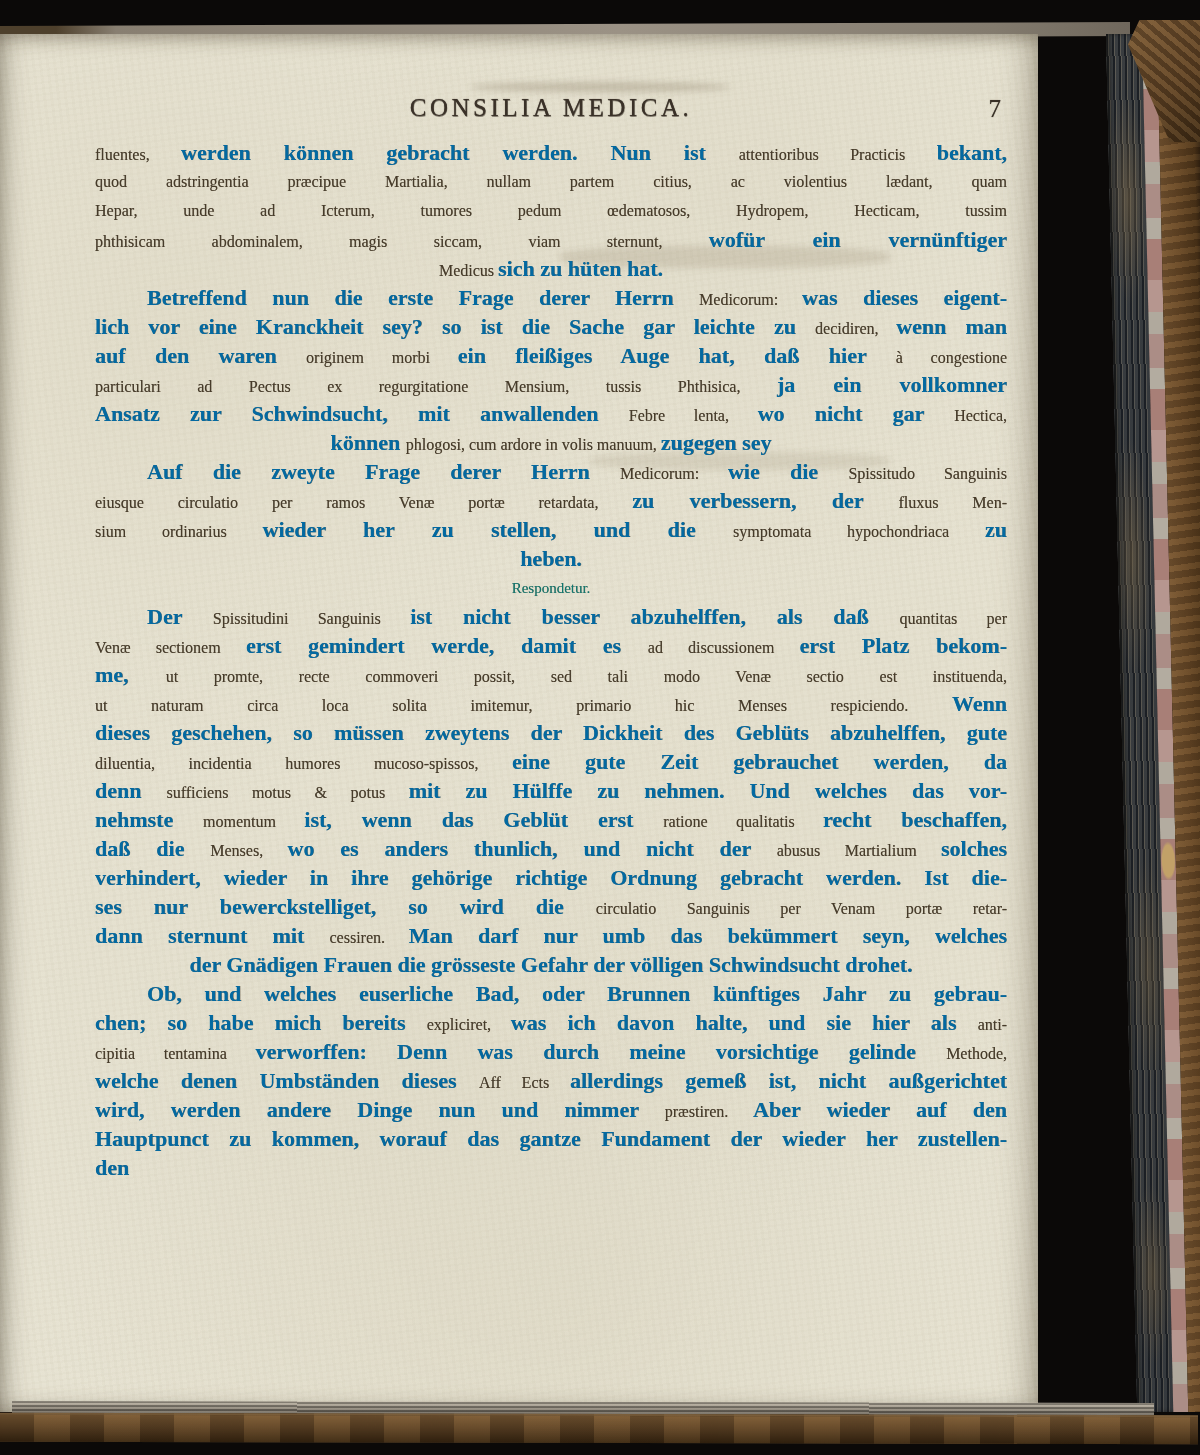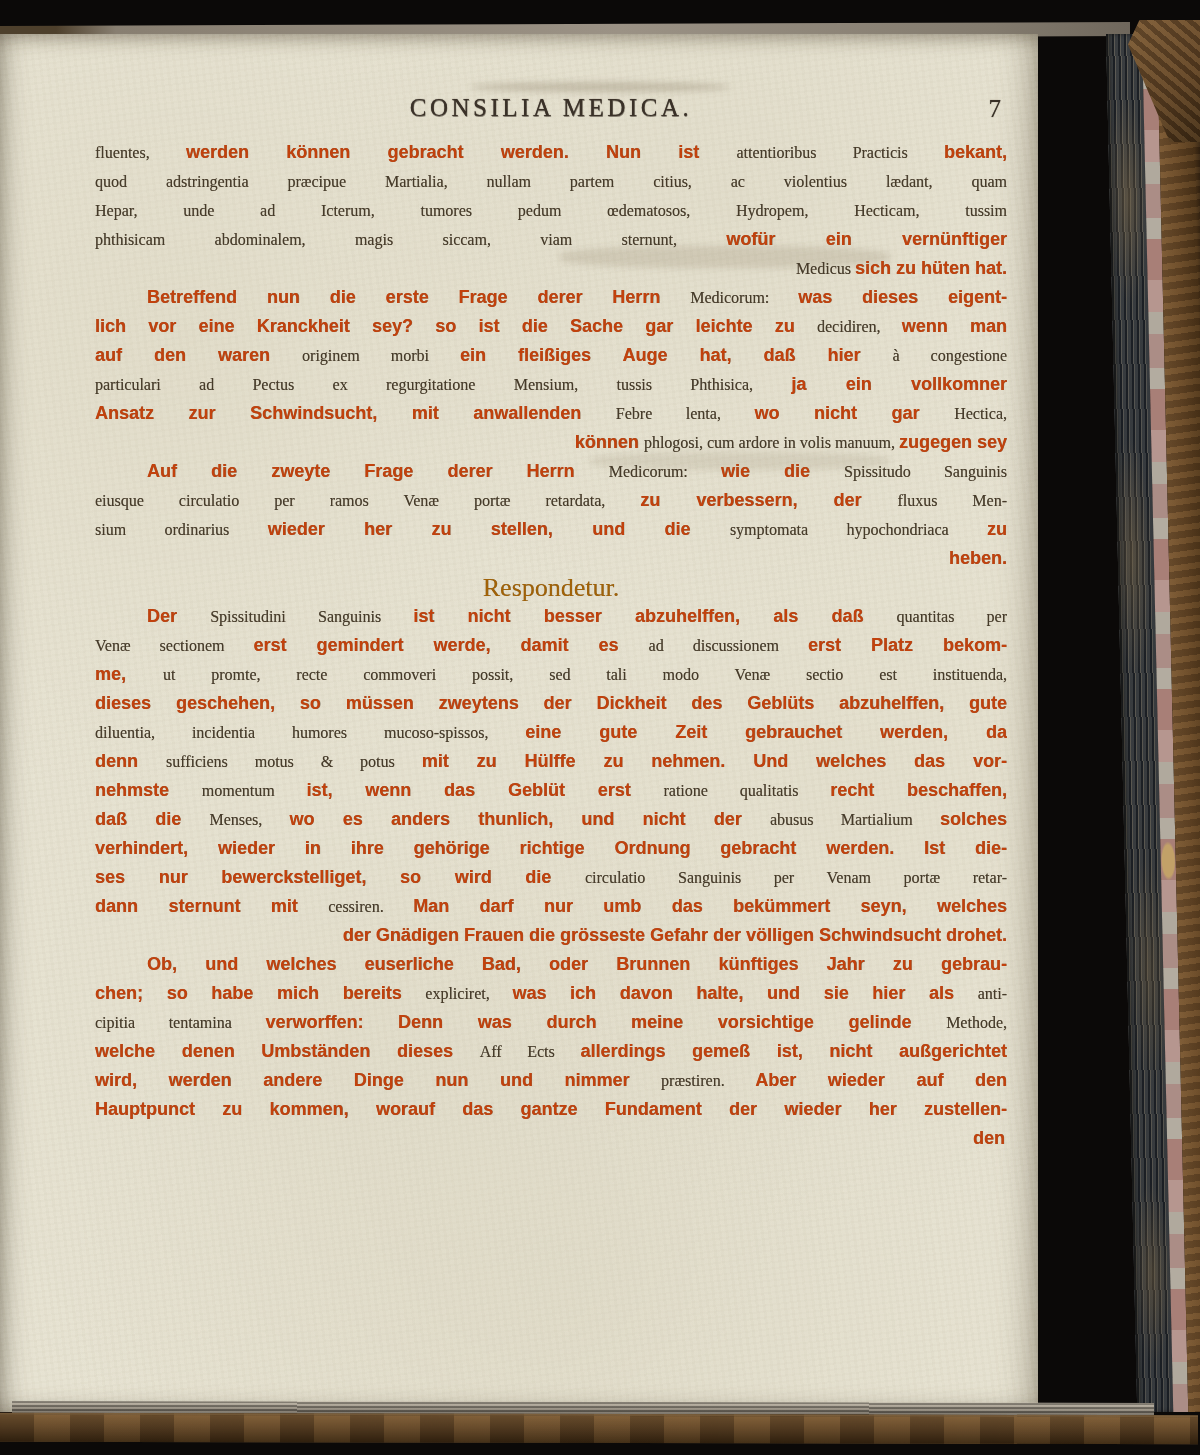--- a/index.html
+++ b/index.html
@@ -38,29 +38,29 @@
   .title{display:block;text-align:center;font-family:"Liberation Serif",serif;
     font-size:25px;letter-spacing:3.5px;color:#3a3128;
     text-shadow:0 0 1px rgba(58,49,40,.75),0.4px 0.5px 0.6px rgba(58,49,40,.5);}
   .pagenum{position:absolute;right:6px;top:1px;font-family:"Liberation Serif",serif;
     font-size:25px;color:#383026;text-shadow:0 0 1px rgba(58,49,40,.7);}
 
   
   #text-block{position:absolute;left:95px;top:104px;width:912px;}
   .line{height:29px;line-height:29px;overflow:hidden;}
   .just{text-align:justify;text-align-last:justify;}
-  .left{text-align:right;}
+  .left{text-align:center;}
   .center{text-align:center;}
-  .cw{text-align:right;padding-right:2px;}
+  .cw{text-align:left;padding-right:2px;}
   .indent{text-indent:52px;}
-  .f{font-family:Liberation Sans, sans-serif;font-weight:700;font-size:18px;color:#c2410c;
+  .f{font-family:Liberation Serif, serif;font-weight:700;font-size:22px;color:#0369a1;
      text-shadow:0.3px 0.4px 0.6px rgba(48,37,20,.55);}
   .a{font-family:"Liberation Serif",serif;font-weight:400;font-size:16px;color:#463b2a;
      text-shadow:0.2px 0.3px 0.5px rgba(62,50,32,.5);}
-  .h1 .a{font-size:26px;color:#a16207;}
+  .h1 .a{font-size:15px;color:#0f766e;}
   .h2 .a{font-size:21px;}
 
   
   .fore-edge{position:absolute;left:1106px;top:34px;width:92px;height:1378px;z-index:3;
     transform:skewX(1.3deg);transform-origin:top left;}
   .pages-strip{position:absolute;left:0;top:0;width:36px;height:100%;
     background:
       radial-gradient(ellipse 26px 140px at 50% 12%,rgba(122,102,70,.5),transparent 75%),
       radial-gradient(ellipse 26px 160px at 40% 38%,rgba(118,98,66,.45),transparent 75%),
       radial-gradient(ellipse 26px 150px at 60% 68%,rgba(110,92,62,.4),transparent 75%),
@@ -125,20 +125,21 @@
         <div class="line just"><span class="f">Ansatz zur Schwindsucht, mit anwallenden </span><span class="a">Febre lenta, </span><span class="f">wo nicht gar </span><span class="a">Hectica,</span></div>
         <div class="line left"><span class="f">können </span><span class="a">phlogosi, cum ardore in volis manuum, </span><span class="f">zugegen sey</span></div>
         <div class="line just indent"><span class="f">Auf die zweyte Frage derer Herrn </span><span class="a">Medicorum: </span><span class="f">wie die </span><span class="a">Spissitudo Sanguinis</span></div>
         <div class="line just"><span class="a">eiusque circulatio per ramos Venæ portæ retardata, </span><span class="f">zu verbessern, der </span><span class="a">fluxus Men-</span></div>
         <div class="line just"><span class="a">sium ordinarius </span><span class="f">wieder her zu stellen, und die </span><span class="a">symptomata hypochondriaca </span><span class="f">zu</span></div>
         <div class="line left"><span class="f">heben.</span></div>
         <div class="line center h1"><span class="a">Respondetur.</span></div>
         <div class="line just indent"><span class="f">Der </span><span class="a">Spissitudini Sanguinis </span><span class="f">ist nicht besser abzuhelffen, als daß </span><span class="a">quantitas per</span></div>
         <div class="line just"><span class="a">Venæ sectionem </span><span class="f">erst gemindert werde, damit es </span><span class="a">ad discussionem </span><span class="f">erst Platz bekom-</span></div>
         <div class="line just"><span class="f">me, </span><span class="a">ut promte, recte commoveri possit, sed tali modo Venæ sectio est instituenda,</span></div>
+        <div class="line just"><span class="a">ut naturam circa loca solita imitemur, primario hic Menses respiciendo. </span><span class="f">Wenn</span></div>
         <div class="line just"><span class="f">dieses geschehen, so müssen zweytens der Dickheit des Geblüts abzuhelffen, gute</span></div>
         <div class="line just"><span class="a">diluentia, incidentia humores mucoso-spissos, </span><span class="f">eine gute Zeit gebrauchet werden, da</span></div>
         <div class="line just"><span class="f">denn </span><span class="a">sufficiens motus &amp; potus </span><span class="f">mit zu Hülffe zu nehmen. Und welches das vor-</span></div>
         <div class="line just"><span class="f">nehmste </span><span class="a">momentum </span><span class="f">ist, wenn das Geblüt erst </span><span class="a">ratione qualitatis </span><span class="f">recht beschaffen,</span></div>
         <div class="line just"><span class="f">daß die </span><span class="a">Menses, </span><span class="f">wo es anders thunlich, und nicht der </span><span class="a">abusus Martialium </span><span class="f">solches</span></div>
         <div class="line just"><span class="f">verhindert, wieder in ihre gehörige richtige Ordnung gebracht werden. Ist die-</span></div>
         <div class="line just"><span class="f">ses nur bewerckstelliget, so wird die </span><span class="a">circulatio Sanguinis per Venam portæ retar-</span></div>
         <div class="line just"><span class="f">dann sternunt mit </span><span class="a">cessiren. </span><span class="f">Man darf nur umb das bekümmert seyn, welches</span></div>
         <div class="line left"><span class="f">der Gnädigen Frauen die grösseste Gefahr der völligen Schwindsucht drohet.</span></div>
         <div class="line just indent"><span class="f">Ob, und welches euserliche Bad, oder Brunnen künftiges Jahr zu gebrau-</span></div>

